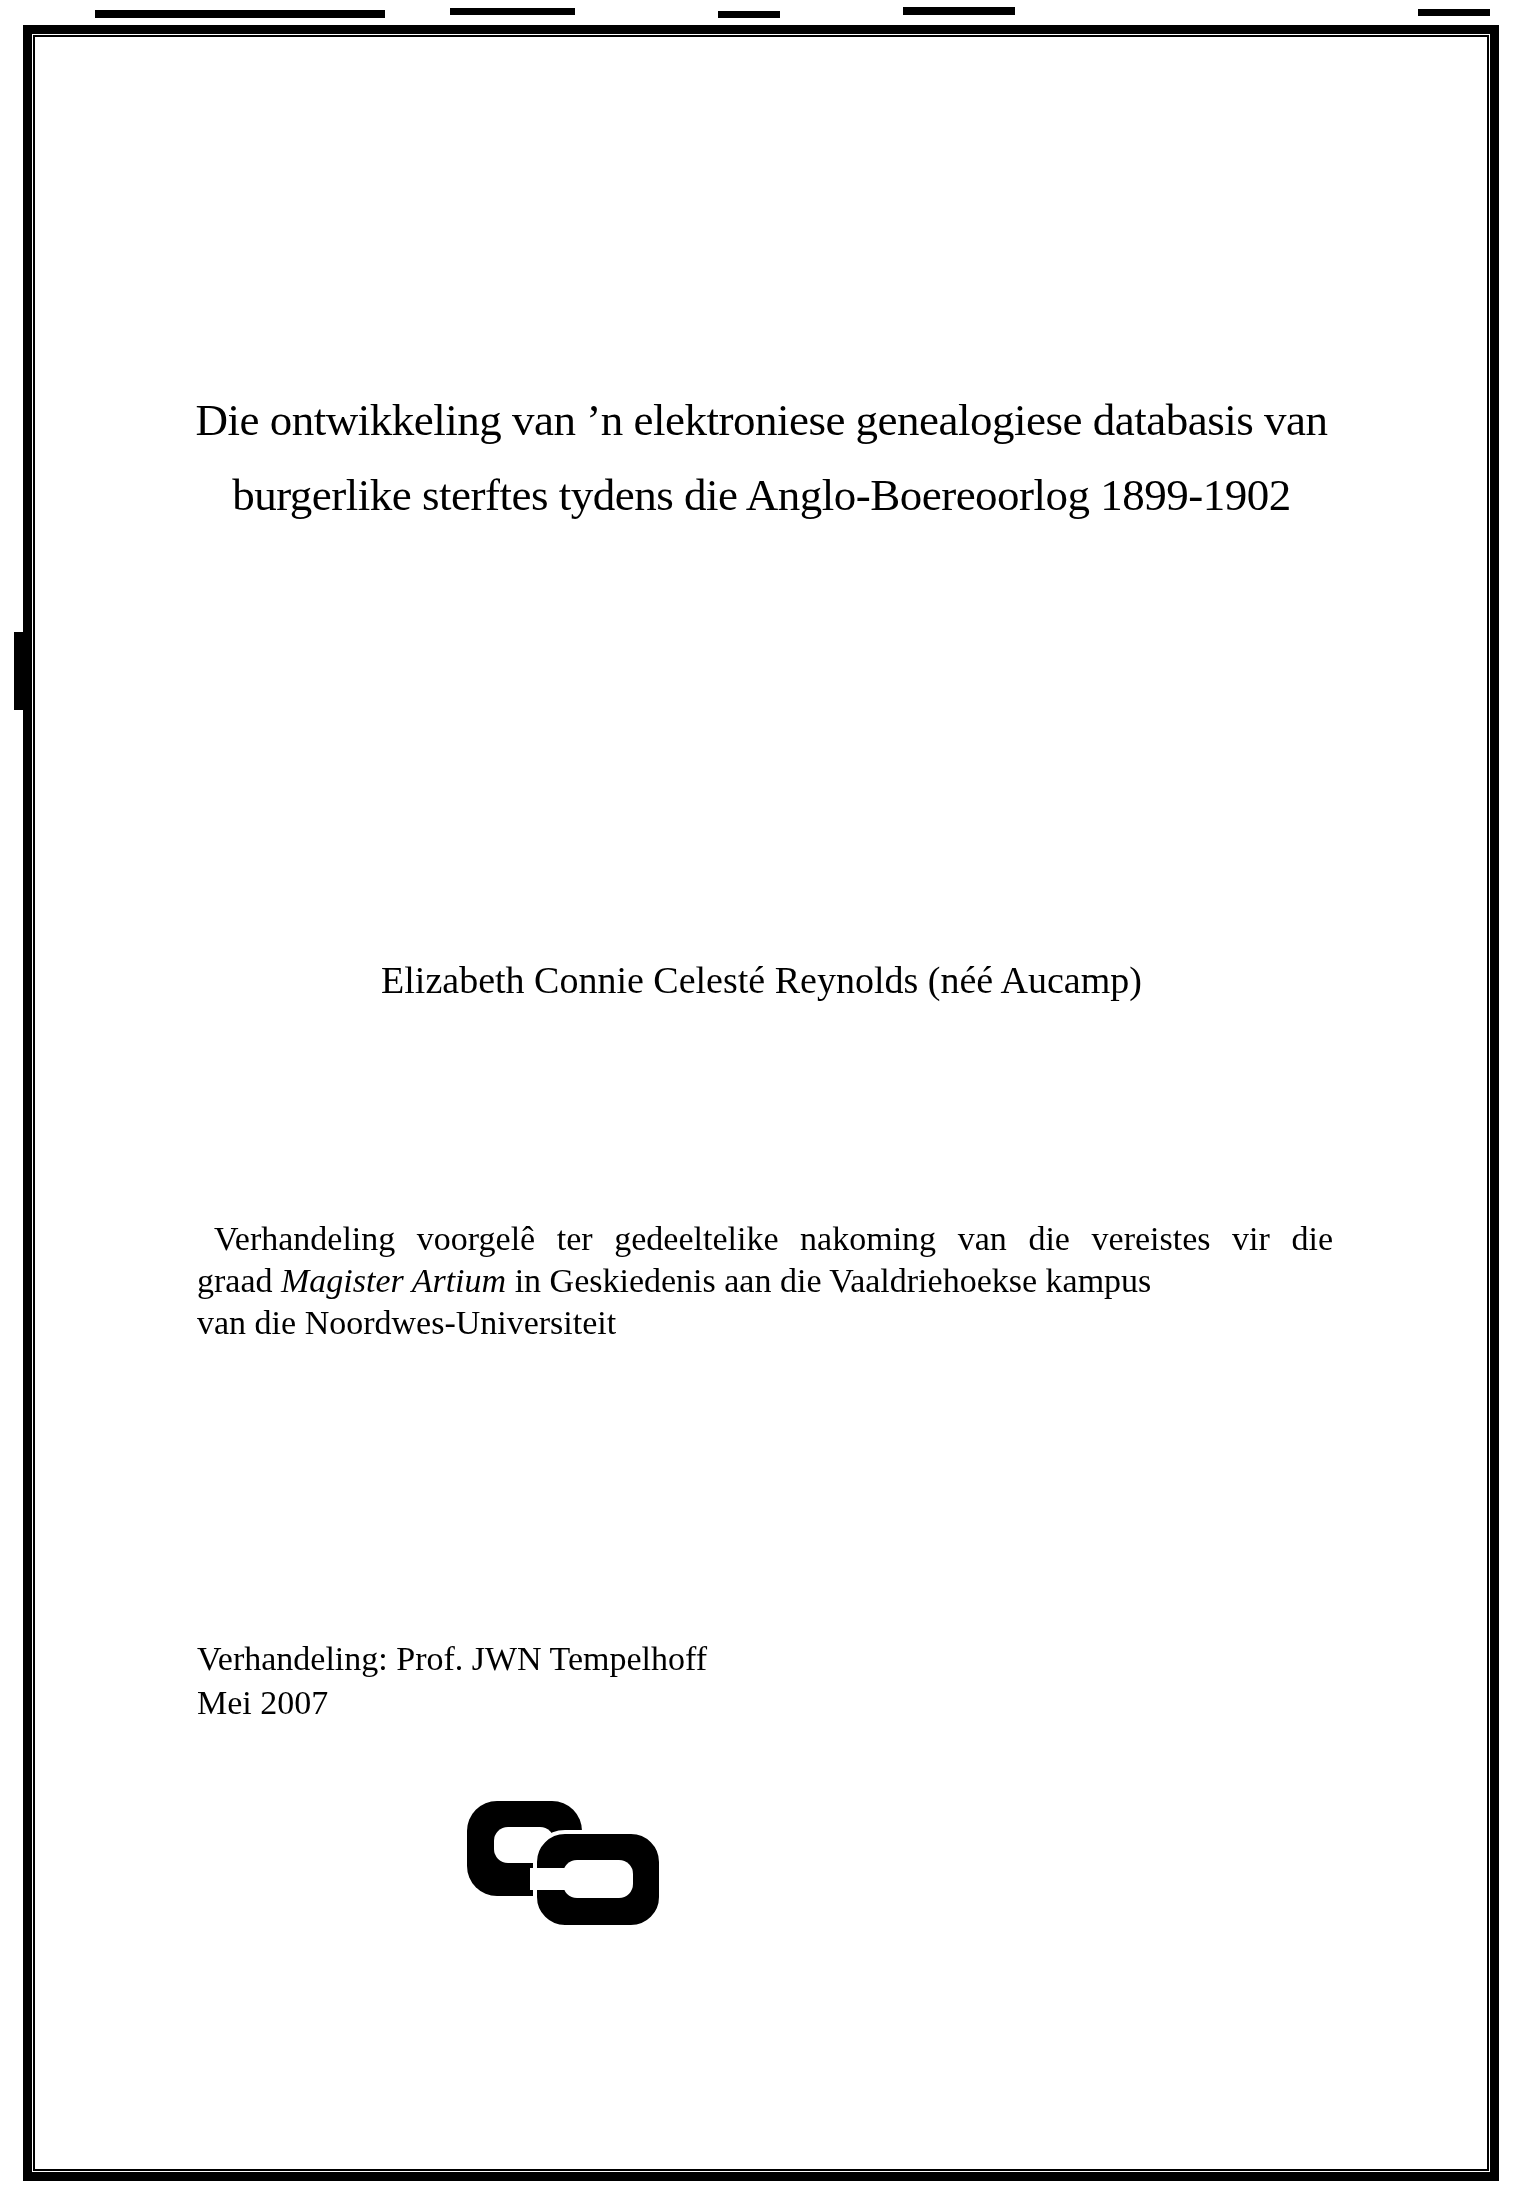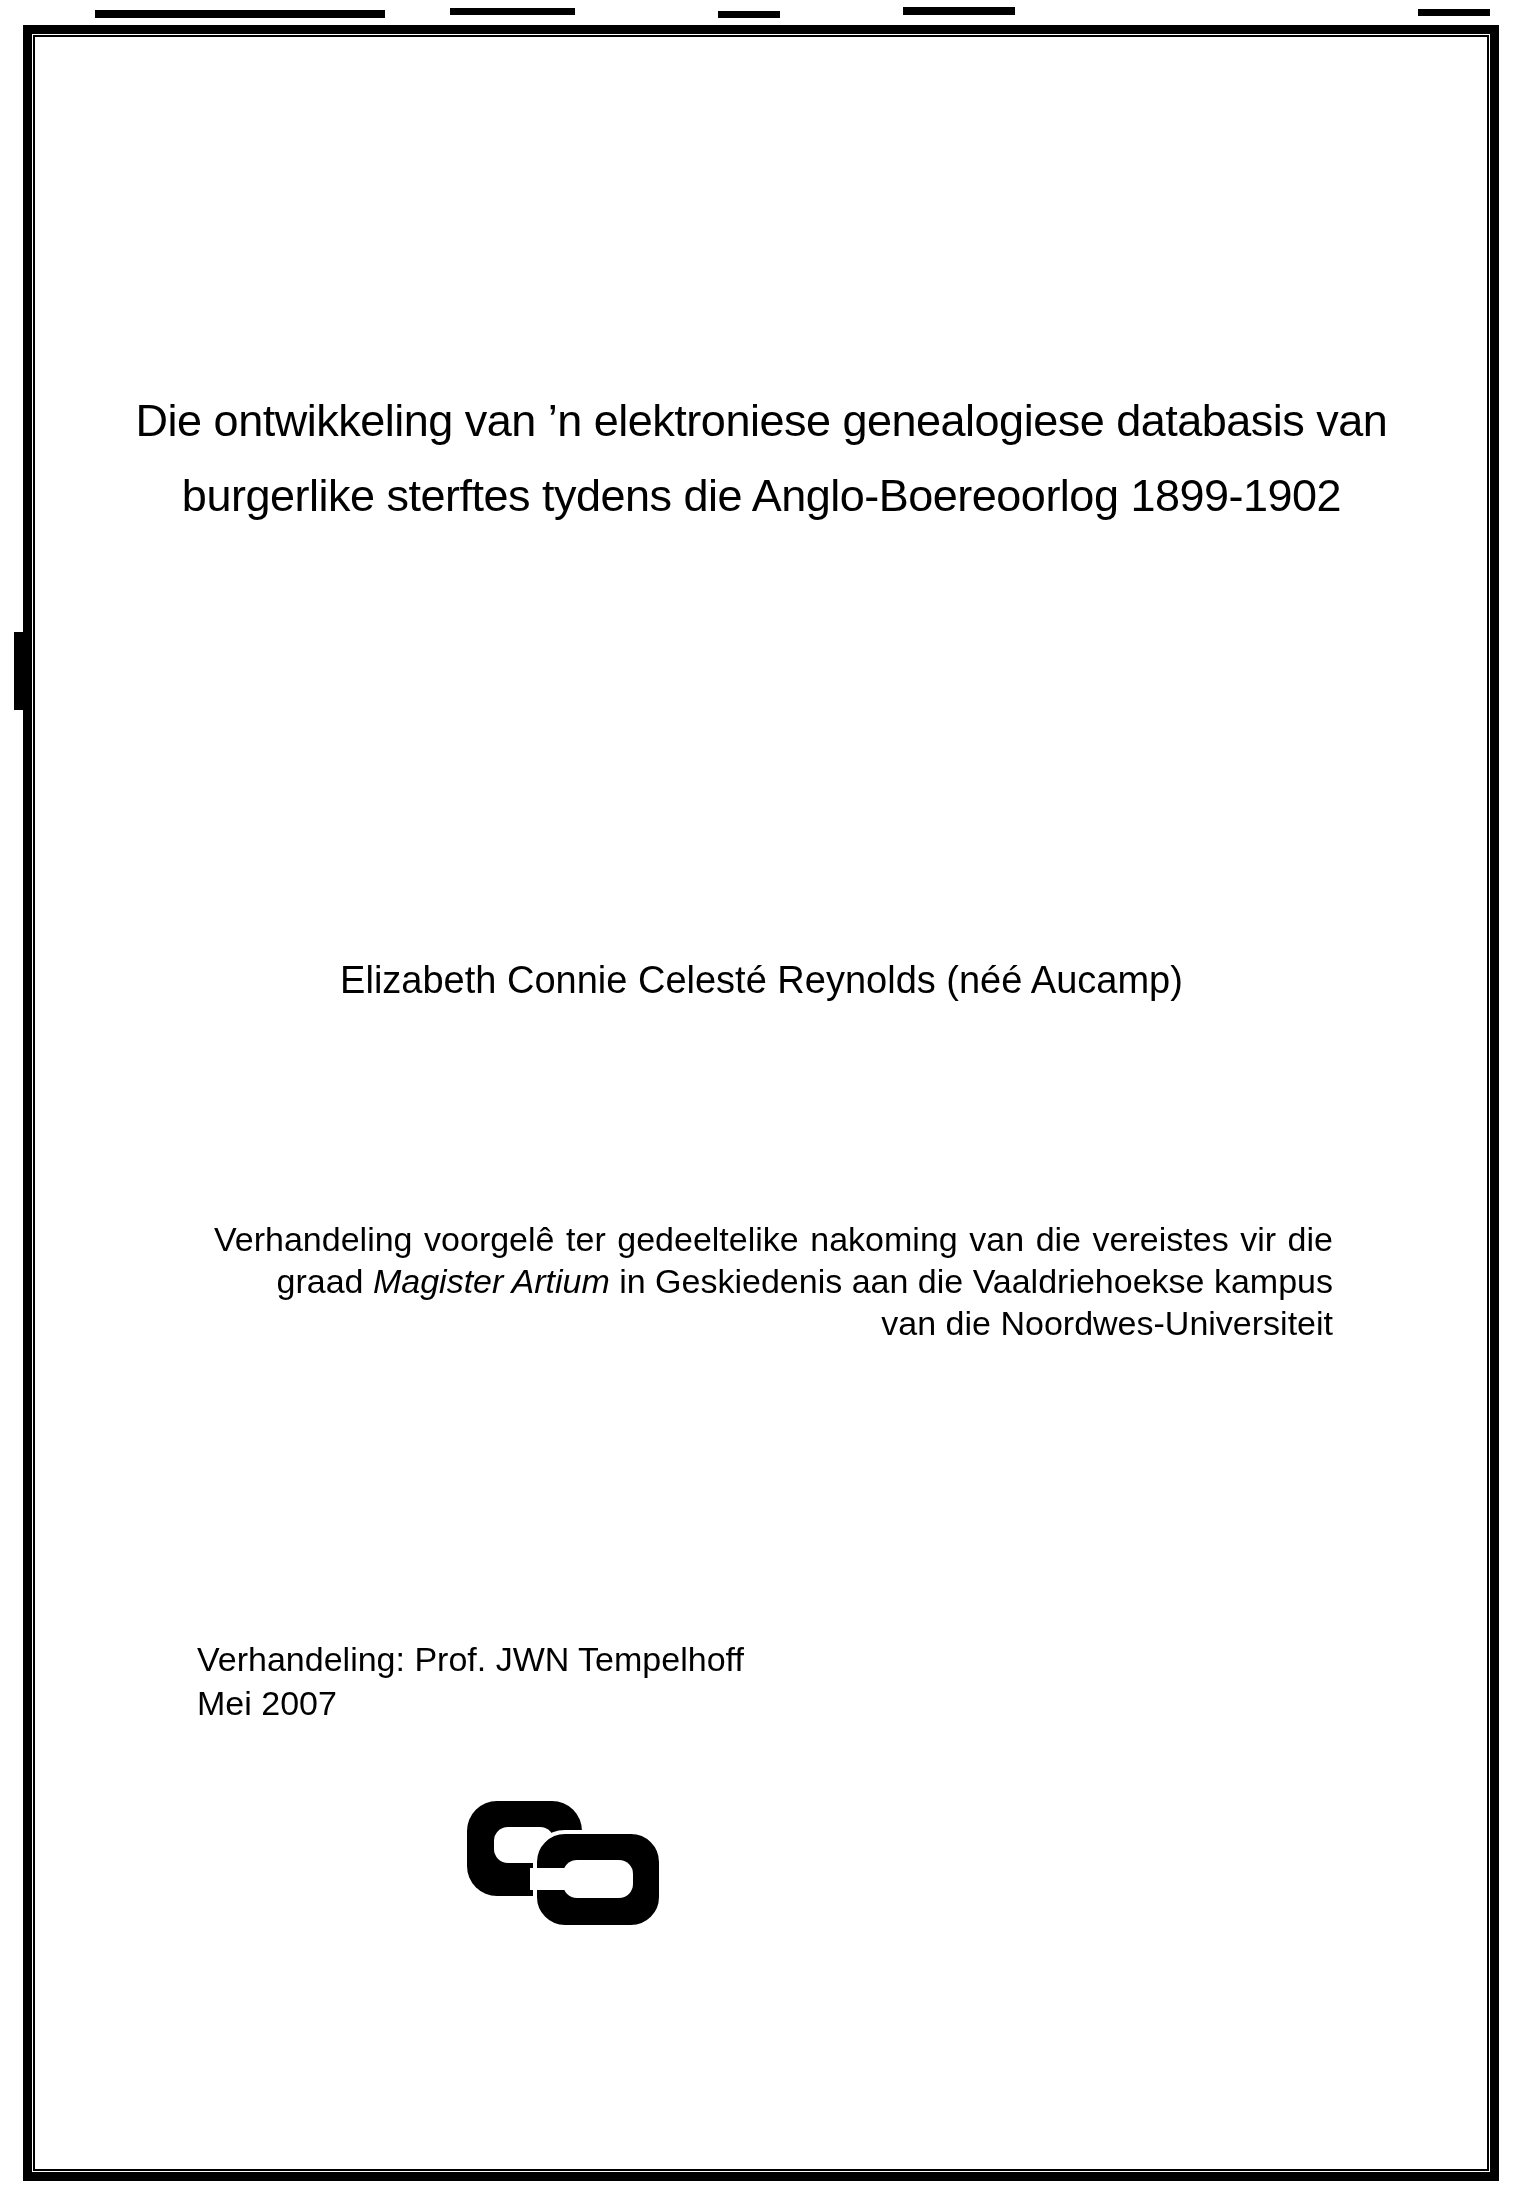--- a/index.html
+++ b/index.html
@@ -1,21 +1,21 @@
 <!DOCTYPE html>
 <html><head>
 <meta charset="utf-8">
 <style>
   html,body{margin:0;padding:0;background:#fff;}
   .page{
     position:relative;
     width:1527px;height:2206px;
     background:#ffffff;
     color:#000;
-    font-family:Liberation Sans, sans-serif;
+    font-family:Liberation Serif, serif;
     overflow:hidden;
   }
   
   .frame-outer{
     position:absolute;left:23px;top:25px;width:1476px;height:2156px;
     border:9px solid #000;box-sizing:border-box;
   }
   .frame-inner{
     position:absolute;left:1px;top:1px;right:1px;bottom:1px;
     border:2px solid #000;
@@ -39,21 +39,21 @@
   .t1{top:398px;}
   .t2{top:473px;}
   .byline{top:800px;font-size:38px;line-height:1;}
   .author{top:961px;font-size:38px;line-height:1;}
 
   .statement{
     position:absolute;left:197px;top:1218px;width:1136px;
     font-size:34px;line-height:42px;
   }
   .st-line1{text-align:justify;text-align-last:justify;margin-left:17px;}
-  .st-line2,.st-line3{text-align:right;}
+  .st-line2,.st-line3{text-align:left;}
 
   .supervisor-block{
     position:absolute;left:197px;top:1637px;
     font-size:34px;line-height:44px;
   }
 
   .logo{position:absolute;left:0;top:0;}
   .logo-mark{position:absolute;left:462px;top:1799px;}
 </style>
 </head>

